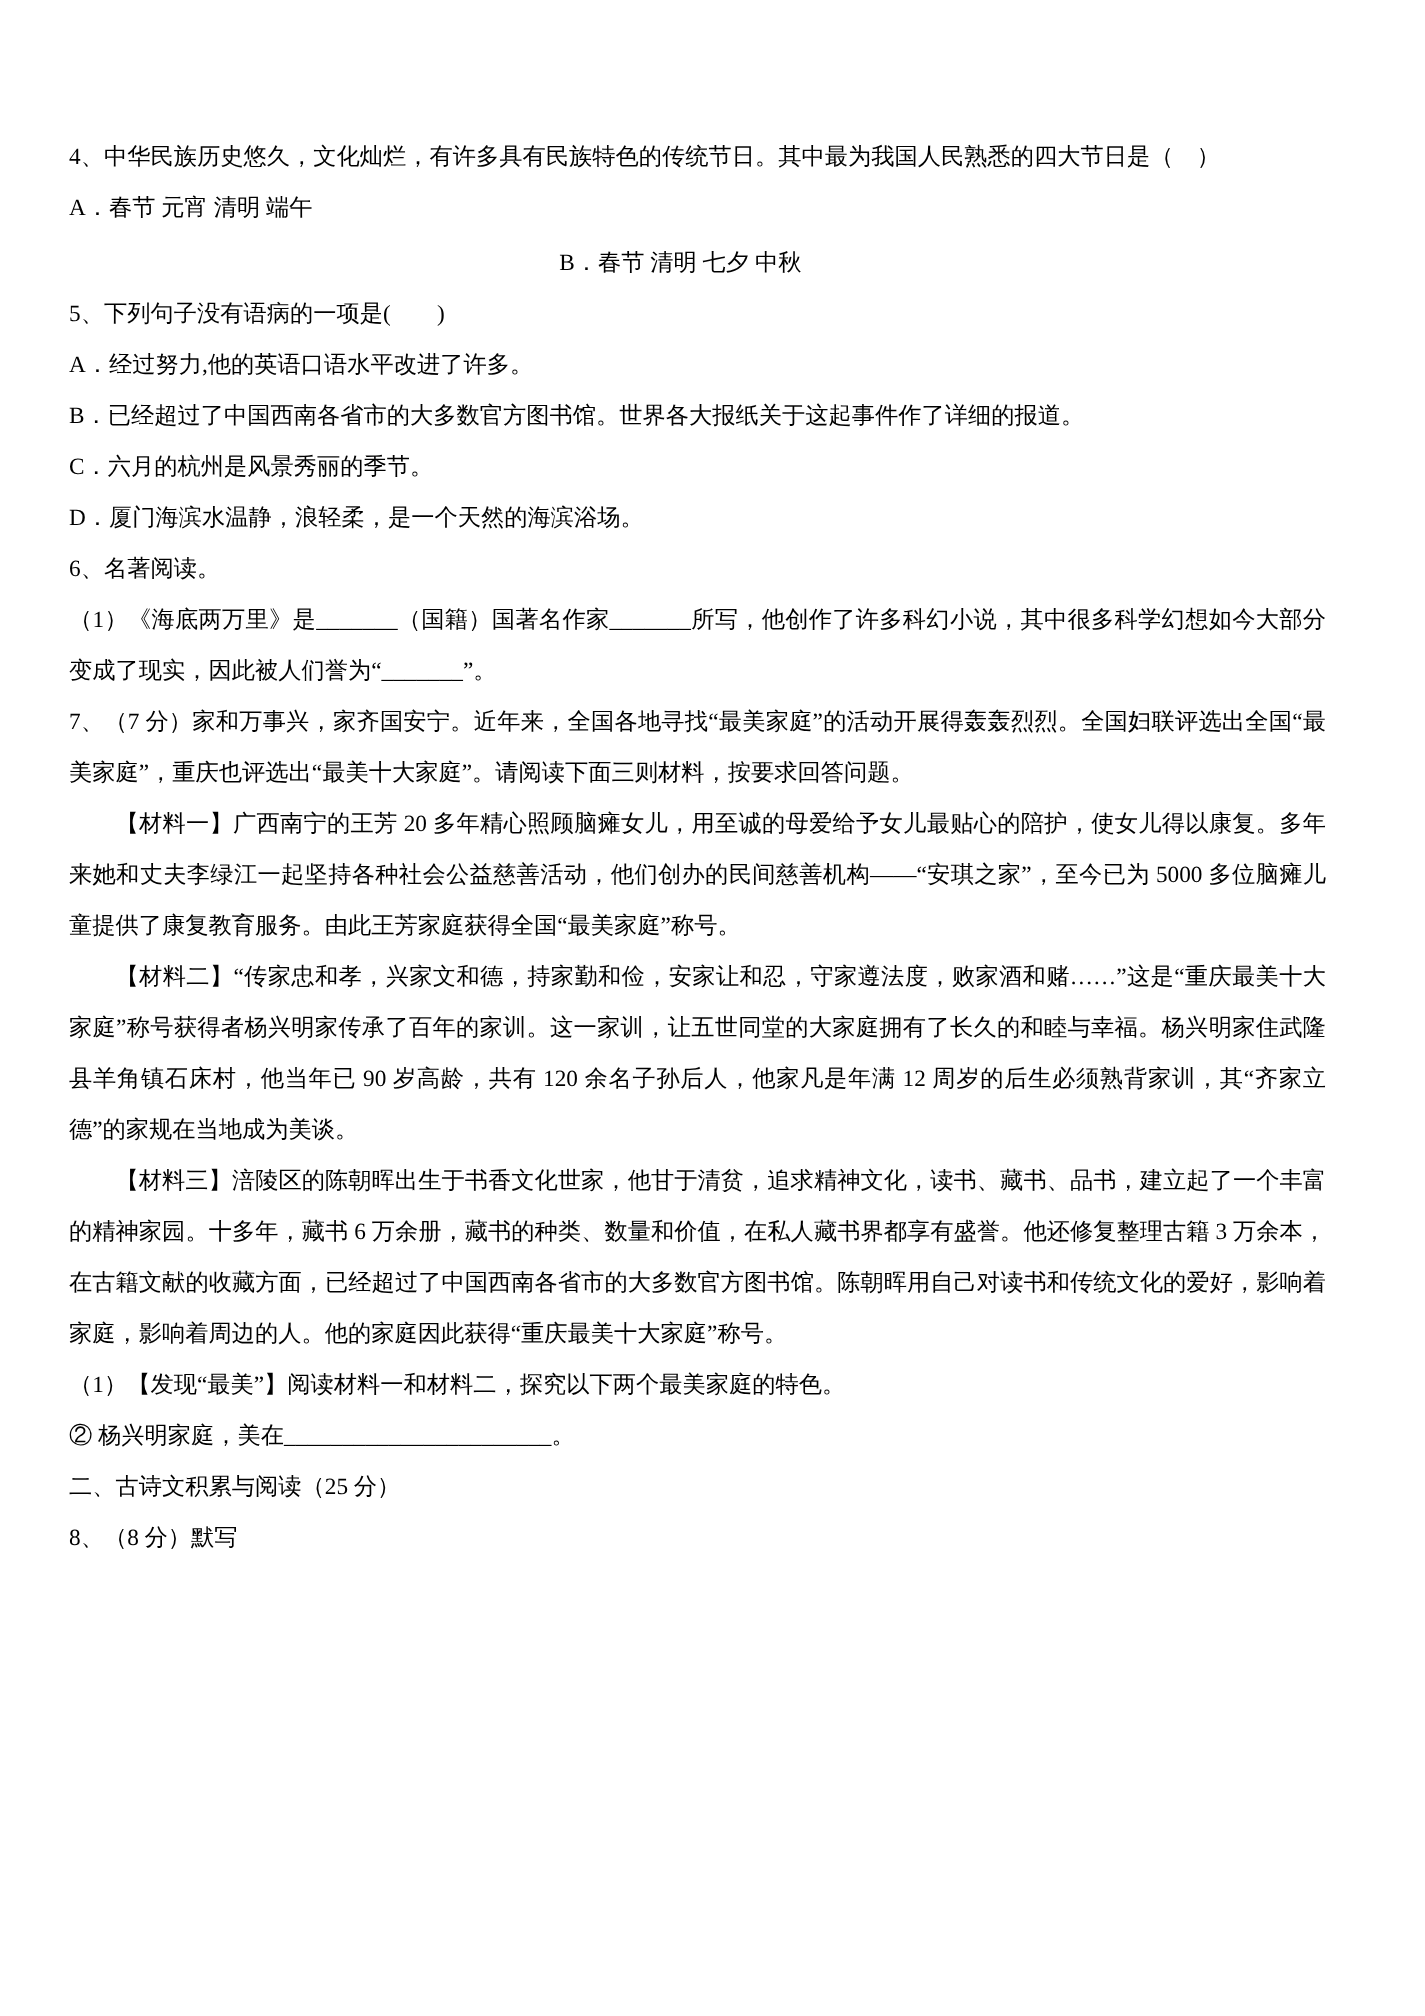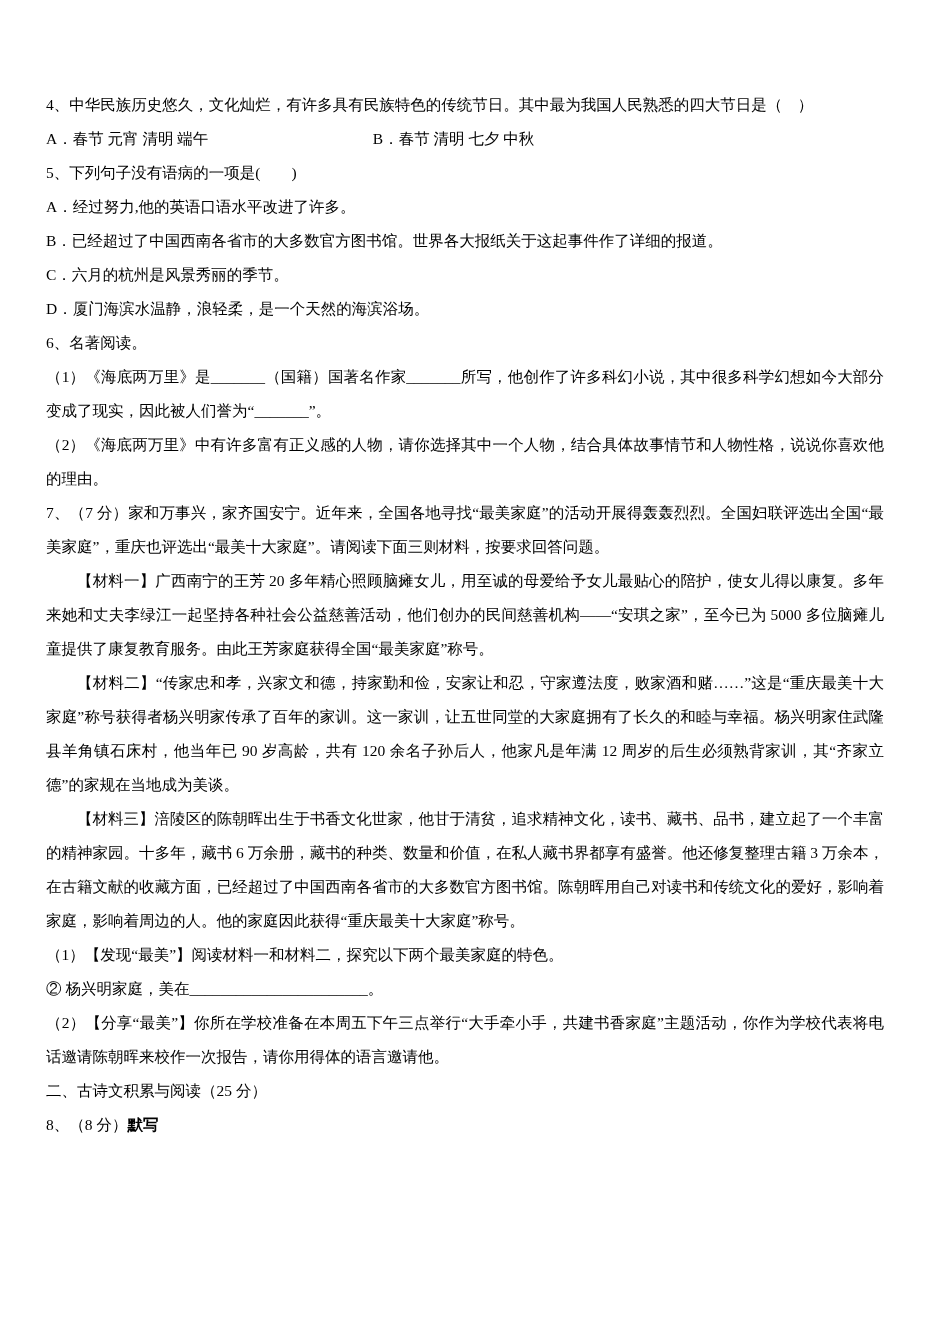--- a/index.html
+++ b/index.html
@@ -32,23 +32,24 @@
   }
   .opt-row {
     display: flex;
     line-height: 34px;
   }
   .opt-row .opt-left {
     flex: 0 0 39%;
   }
   .opt-row .opt-right {
     flex: 1 1 auto;
+    margin-top: 37px;
   }
   .bold {
-    font-weight: bold;
+    font-weight: normal;
   }
 </style>
 </head>
 <body>
 
 <div class="page">
 
   <p class="line">4、中华民族历史悠久，文化灿烂，有许多具有民族特色的传统节日。其中最为我国人民熟悉的四大节日是（　）</p>
 
   <div class="opt-row">
@@ -57,27 +58,25 @@
   </div>
 
   <p class="line no-justify">5、下列句子没有语病的一项是(　　)</p>
   <p class="line no-justify">A．经过努力,他的英语口语水平改进了许多。</p>
   <p class="line no-justify">B．已经超过了中国西南各省市的大多数官方图书馆。世界各大报纸关于这起事件作了详细的报道。</p>
   <p class="line no-justify">C．六月的杭州是风景秀丽的季节。</p>
   <p class="line no-justify">D．厦门海滨水温静，浪轻柔，是一个天然的海滨浴场。</p>
 
   <p class="line no-justify">6、名著阅读。</p>
   <p class="line">（1）《海底两万里》是_______（国籍）国著名作家_______所写，他创作了许多科幻小说，其中很多科学幻想如今大部分变成了现实，因此被人们誉为“_______”。</p>
-  <p class="line">（2）《海底两万里》中有许多富有正义感的人物，请你选择其中一个人物，结合具体故事情节和人物性格，说说你喜欢他的理由。</p>
 
   <p class="line">7、（7 分）家和万事兴，家齐国安宁。近年来，全国各地寻找“最美家庭”的活动开展得轰轰烈烈。全国妇联评选出全国“最美家庭”，重庆也评选出“最美十大家庭”。请阅读下面三则材料，按要求回答问题。</p>
   <p class="line material">【材料一】广西南宁的王芳 20 多年精心照顾脑瘫女儿，用至诚的母爱给予女儿最贴心的陪护，使女儿得以康复。多年来她和丈夫李绿江一起坚持各种社会公益慈善活动，他们创办的民间慈善机构——“安琪之家”，至今已为 5000 多位脑瘫儿童提供了康复教育服务。由此王芳家庭获得全国“最美家庭”称号。</p>
   <p class="line material">【材料二】“传家忠和孝，兴家文和德，持家勤和俭，安家让和忍，守家遵法度，败家酒和赌……”这是“重庆最美十大家庭”称号获得者杨兴明家传承了百年的家训。这一家训，让五世同堂的大家庭拥有了长久的和睦与幸福。杨兴明家住武隆县羊角镇石床村，他当年已 90 岁高龄，共有 120 余名子孙后人，他家凡是年满 12 周岁的后生必须熟背家训，其“齐家立德”的家规在当地成为美谈。</p>
   <p class="line material">【材料三】涪陵区的陈朝晖出生于书香文化世家，他甘于清贫，追求精神文化，读书、藏书、品书，建立起了一个丰富的精神家园。十多年，藏书 6 万余册，藏书的种类、数量和价值，在私人藏书界都享有盛誉。他还修复整理古籍 3 万余本，在古籍文献的收藏方面，已经超过了中国西南各省市的大多数官方图书馆。陈朝晖用自己对读书和传统文化的爱好，影响着家庭，影响着周边的人。他的家庭因此获得“重庆最美十大家庭”称号。</p>
   <p class="line">（1）【发现“最美”】阅读材料一和材料二，探究以下两个最美家庭的特色。</p>
   <p class="line no-justify">② 杨兴明家庭，美在_______________________。</p>
-  <p class="line">（2）【分享“最美”】你所在学校准备在本周五下午三点举行“大手牵小手，共建书香家庭”主题活动，你作为学校代表将电话邀请陈朝晖来校作一次报告，请你用得体的语言邀请他。</p>
 
   <p class="line no-justify">二、古诗文积累与阅读（25 分）</p>
 
   <p class="line no-justify"><span>8、（8 分）</span><span class="bold">默写</span></p>
 
 </div>
 
 </body></html>

